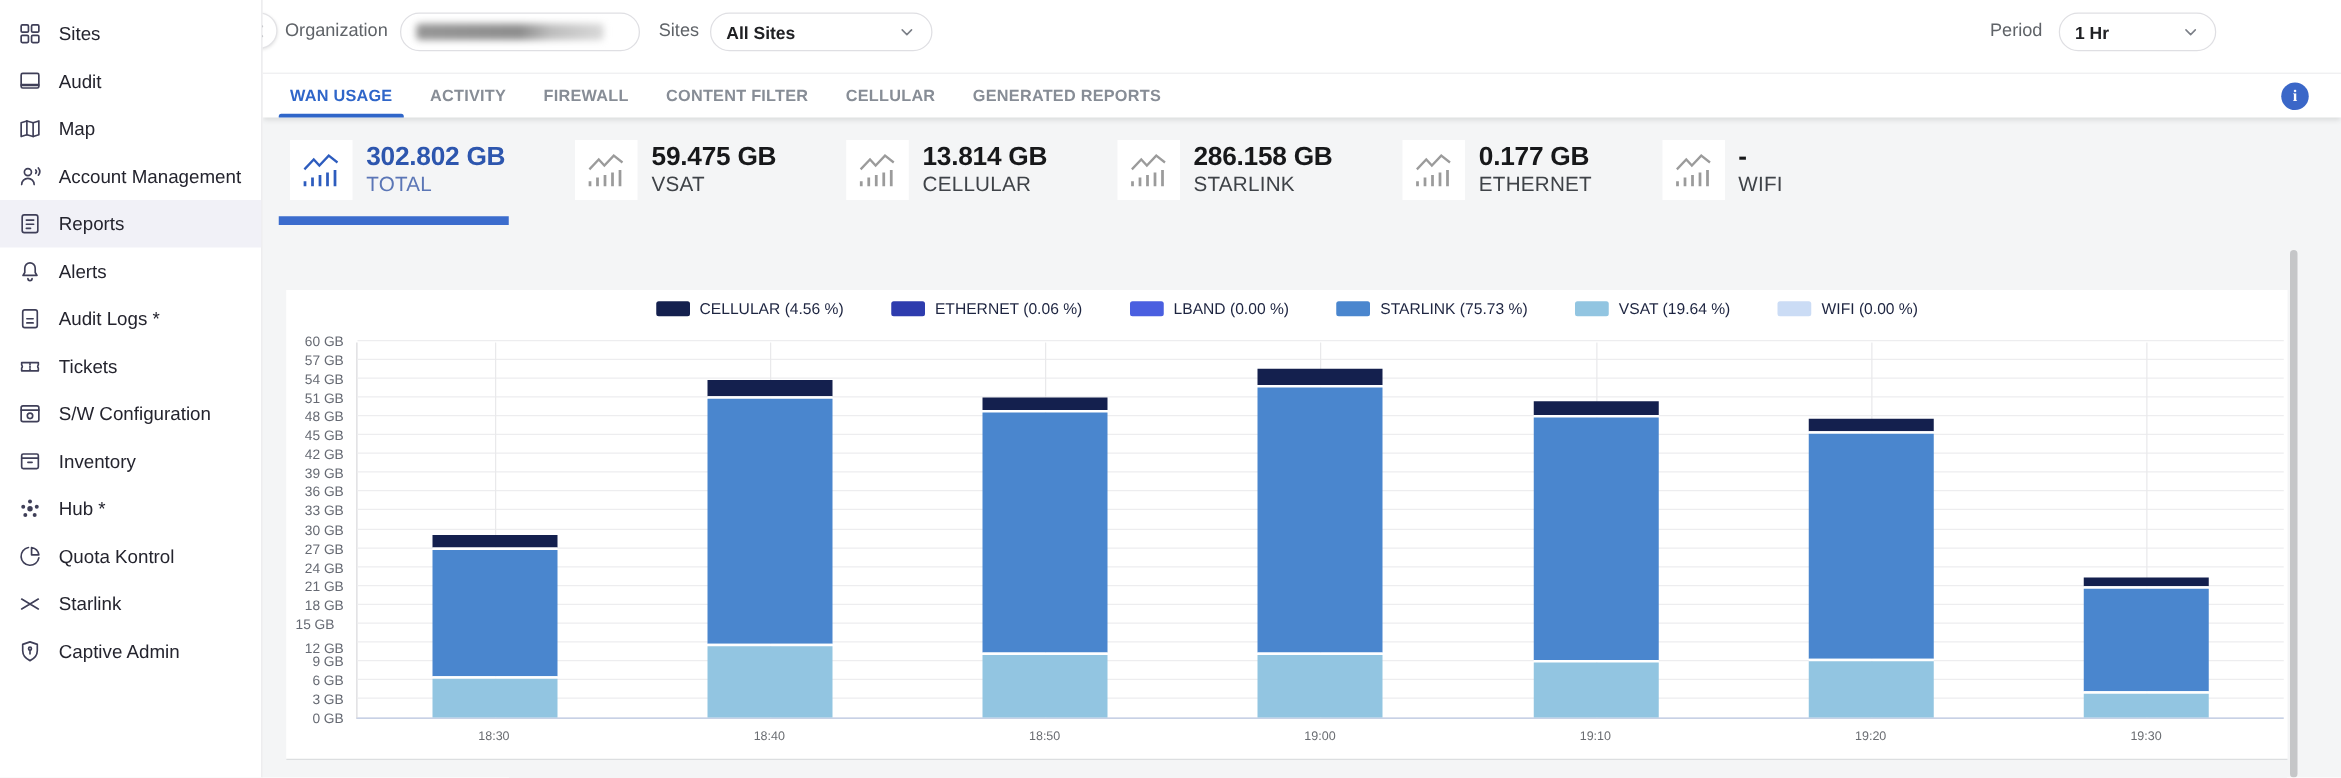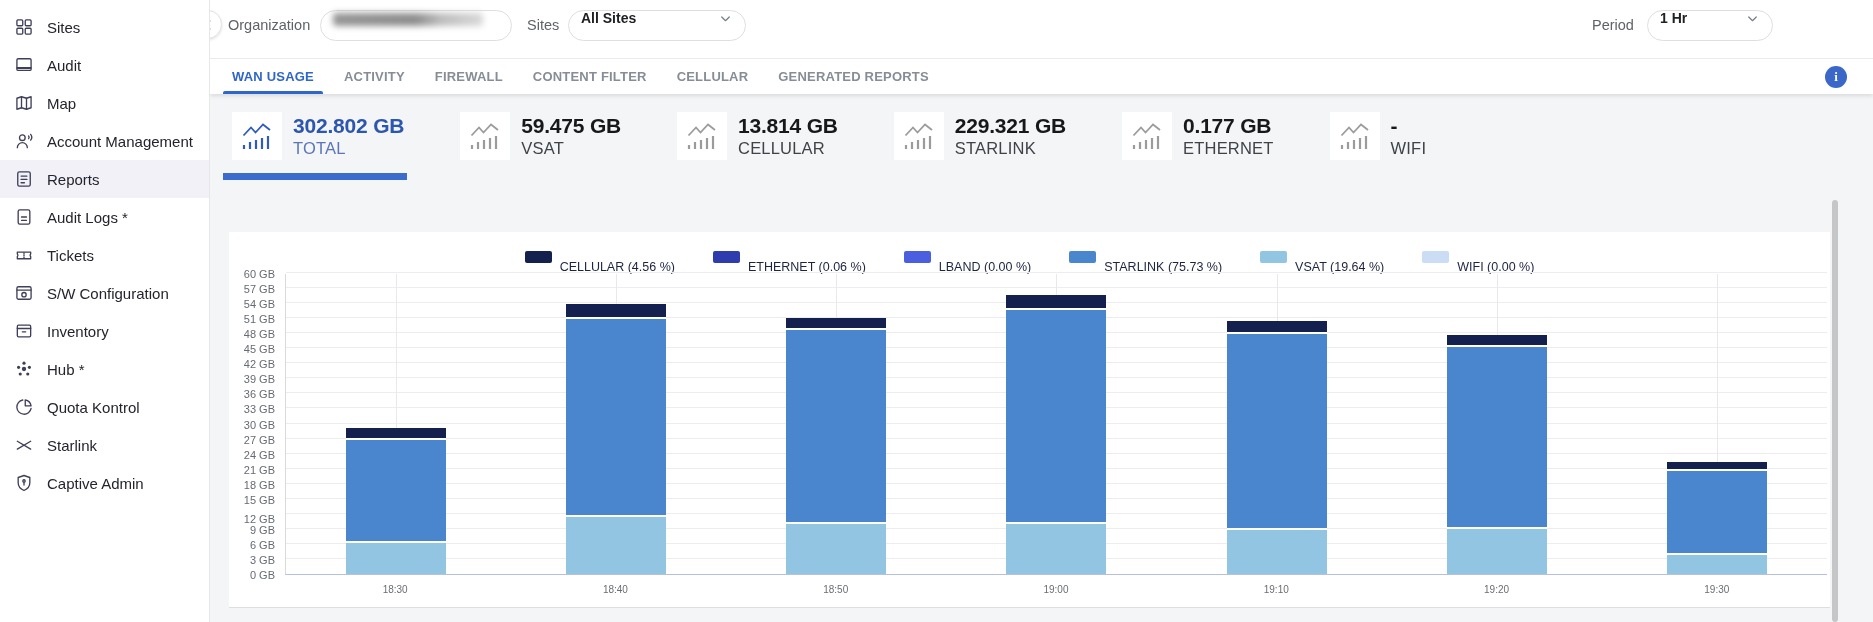--- a/index.html
+++ b/index.html
@@ -11,21 +11,21 @@
   .side-item { height:38px; display:flex; align-items:center; padding-left:14px; cursor:pointer; }
   .side-item.active { background:#f1f1f7; }
   .sicon { width:20px; height:20px; display:inline-flex; align-items:center; justify-content:center; color:#3f3f58; flex:0 0 20px; }
   .sicon svg { width:20px; height:20px; }
   .slabel { margin-left:13px; font-size:15px; color:#24242e; white-space:nowrap; }
 
   
   .topbar { position:absolute; left:210px; top:0; width:1663px; height:58px; background:#fff; z-index:20; }
   .back-btn { position:absolute; left:-17px; top:10px; width:29px; height:29px; border-radius:50%; background:#fff; border:1px solid #e3e3e6; box-shadow:0 1px 3px rgba(0,0,0,.12); display:flex; align-items:center; justify-content:center; cursor:pointer; z-index:40; color:#4a4f57; }
   .tb-label { position:absolute; top:17px; font-size:14.5px; color:#5f6368; }
-  .pill { position:absolute; top:10px; height:31px; border:1px solid #dfdfe3; border-radius:16px; background:#fff; display:flex; align-items:flex-end; padding:14px 12px; cursor:pointer; }
+  .pill { position:absolute; top:10px; height:31px; border:1px solid #dfdfe3; border-radius:16px; background:#fff; display:flex; align-items:center; padding:0 12px; cursor:pointer; }
   .pill .val { font-size:14px; font-weight:700; color:#202124; }
   .chev { margin-left:auto; color:#7b7f87; display:inline-flex; }
   .blurblob { width:150px; height:13px; border-radius:3px; background:linear-gradient(90deg,#969696 0%,#8d8d8d 55%,#bdbdbd 72%,#d9d9d9 100%); filter:blur(3px); }
 
   
   .tabbar { position:absolute; left:210px; top:58px; width:1663px; height:36px; background:#fff; border-top:1px solid #ebebee; box-shadow:0 2px 4px rgba(60,64,67,.14); z-index:18; display:flex; align-items:center; padding-left:13px; }
   .tab { position:relative; height:100%; display:flex; align-items:center; padding:0 9px; margin-right:12px; font-size:13px; font-weight:700; letter-spacing:.2px; color:#878d96; cursor:pointer; white-space:nowrap; }
   .tab.active { color:#2f66c9; }
   .tab.active::after { content:""; position:absolute; left:0; right:0; bottom:0; height:3px; background:#2f66c9; border-radius:2px 2px 0 0; }
   .info-btn { position:absolute; right:26px; top:7px; width:22px; height:22px; border-radius:50%; background:#3a67c8; color:#fff; display:flex; align-items:center; justify-content:center; font:700 13px "Liberation Serif", serif; cursor:pointer; }
@@ -39,21 +39,21 @@
   .chip-lab { font-size:16.5px; color:#3f4348; line-height:21px; letter-spacing:.2px; }
   .chip.selected .chip-val { color:#2d56ae; }
   .chip.selected .chip-lab { color:#5b76b6; }
   .chip.selected::after { content:""; position:absolute; left:-9px; right:-3px; top:61px; height:7px; background:#3b6ccd; }
 
   
   .chart-card { position:absolute; left:229px; top:232px; width:1601px; height:376px; background:#fff; border-bottom:1px solid #dcdee0; }
   .legend { position:absolute; top:8px; left:0; width:100%; display:flex; justify-content:center; gap:38px; }
   .legend-item { display:flex; align-items:center; cursor:pointer; }
   .swatch { width:27px; height:12px; border-radius:2px; flex:0 0 27px; }
-  .legend-label { margin-left:8px; font-size:12.5px; font-weight:500; color:#1d2440; white-space:nowrap;margin-top:20px; }
+  .legend-label { margin-left:8px; font-size:12.5px; font-weight:500; color:#1d2440; white-space:nowrap; }
   .plot { position:absolute; left:56px; top:42px; width:1542px; height:301px; border-left:1px solid #dadadd; border-bottom:1px solid #b6c2dd; }
   .gridline { position:absolute; left:0; width:100%; height:1px; background:#ededef; }
   .slots { position:absolute; inset:0; display:flex; }
   .slot { position:relative; flex:1; }
   .vline { position:absolute; left:50%; top:0; bottom:0; width:1px; background:#e9e9eb; }
   .bar { position:absolute; bottom:0; left:50%; transform:translateX(-50%); width:100px; display:flex; flex-direction:column; justify-content:flex-end; }
   .seg { width:100%; }
   .seg-gap { width:100%; height:2px; background:#fff; }
   .yticks { position:absolute; left:0; top:0; width:46px; height:100%; }
   .ytick { position:absolute; right:0; width:46px; text-align:right; font-size:11px; color:#666a73; line-height:12px; white-space:nowrap; }
@@ -110,20 +110,29 @@
         <svg viewBox="0 0 24 24" fill="none" stroke="currentColor" stroke-width="1.6" stroke-linecap="round" stroke-linejoin="round">
           <rect x="4.5" y="3.5" width="15" height="17" rx="2"></rect>
           <path d="M8.5 8.5h7M8.5 12.5h7M8.5 16.5h4"></path>
         </svg>
       </span>
   <span class="slabel">Reports</span>
     </div>
     <div class="side-item">
       <span class="sicon">
         <svg viewBox="0 0 24 24" fill="none" stroke="currentColor" stroke-width="1.6" stroke-linecap="round" stroke-linejoin="round">
+          <path d="M12 4a5 5 0 0 0-5 5v4.2L5.3 16h13.4L17 13.2V9a5 5 0 0 0-5-5z"></path>
+          <path d="M10 19a2 2 0 0 0 4 0"></path>
+        </svg>
+      </span>
+  <span class="slabel">Alerts</span>
+    </div>
+    <div class="side-item">
+      <span class="sicon">
+        <svg viewBox="0 0 24 24" fill="none" stroke="currentColor" stroke-width="1.6" stroke-linecap="round" stroke-linejoin="round">
           <rect x="5" y="3.5" width="14" height="17" rx="2"></rect>
           <path d="M9 12h6M9 16h6"></path>
         </svg>
       </span>
   <span class="slabel">Audit Logs *</span>
     </div>
     <div class="side-item">
       <span class="sicon">
         <svg viewBox="0 0 24 24" fill="none" stroke="currentColor" stroke-width="1.6" stroke-linecap="round" stroke-linejoin="round">
           <path d="M4 8.5h16v2.3a2 2 0 0 0 0 2.9v2.8H4v-2.8a2 2 0 0 0 0-2.9z"></path>
@@ -281,21 +290,21 @@
     <div class="chip">
       <div class="chip-tile">
         <svg width="30" height="28" viewBox="0 0 30 28" fill="none" stroke="#9b9b9b">
  <g stroke-width="2.2">
             <path d="M2 27v-4M8 27v-7M14 27v-9M20 27v-11M26 27v-13"></path>
           </g>
  <path d="M1.5 13.5L9 5.5l4.5 5L21 2.5l7 5.5" stroke-width="1.8" fill="none"></path>
         </svg>
       </div>
   <div class="chip-text">
-    <div class="chip-val">229.321 GB</div>
+    <div class="chip-val">286.158 GB</div>
     <div class="chip-lab">STARLINK</div>
   </div>
     </div>
     <div class="chip">
       <div class="chip-tile">
         <svg width="30" height="28" viewBox="0 0 30 28" fill="none" stroke="#9b9b9b">
  <g stroke-width="2.2">
             <path d="M2 27v-4M8 27v-7M14 27v-9M20 27v-11M26 27v-13"></path>
           </g>
  <path d="M1.5 13.5L9 5.5l4.5 5L21 2.5l7 5.5" stroke-width="1.8" fill="none"></path>
@@ -348,21 +357,21 @@
         <span class="swatch" style="background:#cbdcf5"></span>
   <span class="legend-label">WIFI (0.00 %)</span>
       </div>
     </div>
   <div class="yticks" id="yticks" style="top:42px;height:301px;">
       <div class="ytick" style="bottom: -6px;">0 GB</div>
       <div class="ytick" style="bottom: 9.05px;">3 GB</div>
       <div class="ytick" style="bottom: 24.1px;">6 GB</div>
       <div class="ytick" style="bottom: 39.15px;">9 GB</div>
       <div class="ytick" style="bottom: 50px;">12 GB</div>
-      <div class="ytick" style="bottom: 69.25px;">15 GB</div>
+      <div class="ytick" style="bottom: 69.25px; text-align: center;">15 GB</div>
       <div class="ytick" style="bottom: 84.3px;">18 GB</div>
       <div class="ytick" style="bottom: 99.35px;">21 GB</div>
       <div class="ytick" style="bottom: 114.4px;">24 GB</div>
       <div class="ytick" style="bottom: 129.45px;">27 GB</div>
       <div class="ytick" style="bottom: 144.5px;">30 GB</div>
       <div class="ytick" style="bottom: 159.55px;">33 GB</div>
       <div class="ytick" style="bottom: 174.6px;">36 GB</div>
       <div class="ytick" style="bottom: 189.65px;">39 GB</div>
       <div class="ytick" style="bottom: 204.7px;">42 GB</div>
       <div class="ytick" style="bottom: 219.75px;">45 GB</div>

